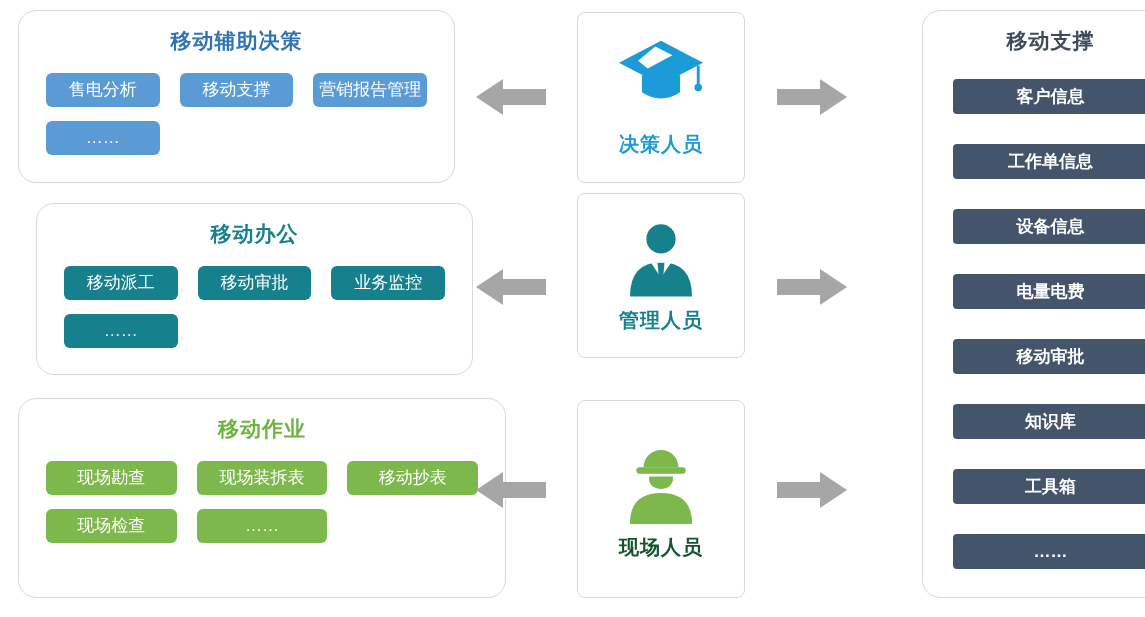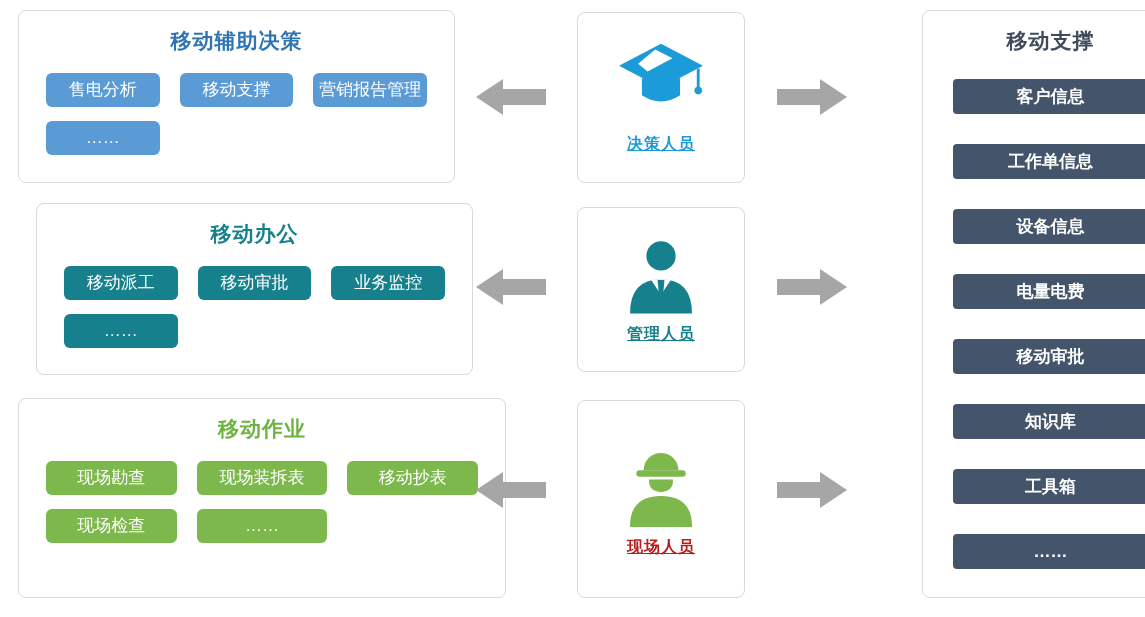--- a/index.html
+++ b/index.html
@@ -12,21 +12,21 @@
     height: 617px;
     background: #ffffff;
     overflow: hidden;
   }
 
   
   .card {
     position: absolute;
     background: #ffffff;
     border: 1px solid #d9d9d9;
-    border-radius: 8px;
+    border-radius: 18px;
   }
   .card1 { left: 18px;  top: 10px;  width: 437px; height: 173px; }
   .card2 { left: 36px;  top: 203px; width: 437px; height: 172px; }
   .card3 { left: 18px;  top: 398px; width: 488px; height: 200px; }
   .card-right { left: 922px; top: 10px; width: 257px; height: 588px; }
 
   .card-title {
     padding-top: 16px;
     text-align: center;
     font-size: 21px;
@@ -78,26 +78,26 @@
     background: #ffffff;
     border: 1px solid #d9d9d9;
     border-radius: 8px;
     display: flex;
     flex-direction: column;
     align-items: center;
     justify-content: center;
     gap: 6px;
   }
   .role1 { left: 577px; top: 12px;  width: 168px; height: 171px; }
-  .role2 { left: 577px; top: 207px; width: 168px; height: 165px; }
+  .role2 { left: 577px; top: 193px; width: 168px; height: 165px; }
   .role3 { left: 577px; top: 400px; width: 168px; height: 198px; }
-  .role-label { font-size: 16px; font-weight: bold; letter-spacing: 1px; text-decoration: underline; }
+  .role-label { font-size: 20px; font-weight: bold; letter-spacing: 1px; }
   .l-blue  { color: #1b9bd7; }
   .l-teal  { color: #17808d; }
-  .l-green { color: #b91c1c; }
+  .l-green { color: #14532d; }
   .role-icon { display: block; }
 
   
   .arrow { position: absolute; width: 70px; height: 36px; }
   .arrow .head, .arrow .shaft { position: absolute; }
   .arrow .shaft { top: 10px; width: 44px; height: 16px; background: #a6a6a6; }
   .arrow-left .head {
     left: 0; top: 0; width: 0; height: 0;
     border-top: 18px solid transparent;
     border-bottom: 18px solid transparent;

